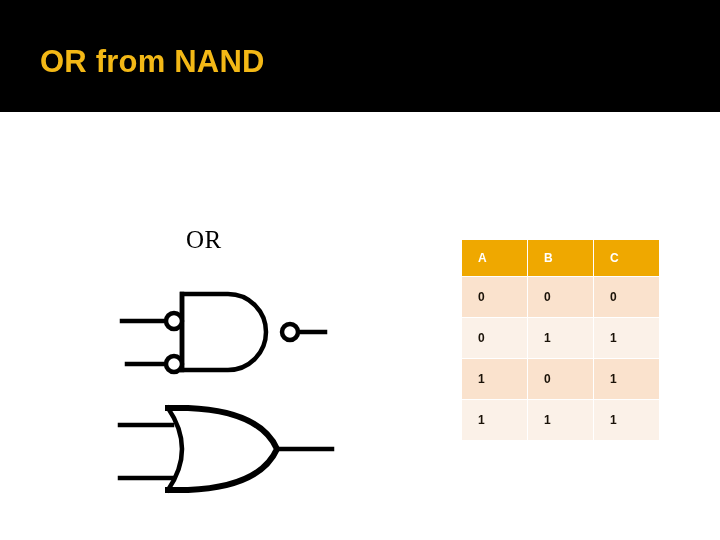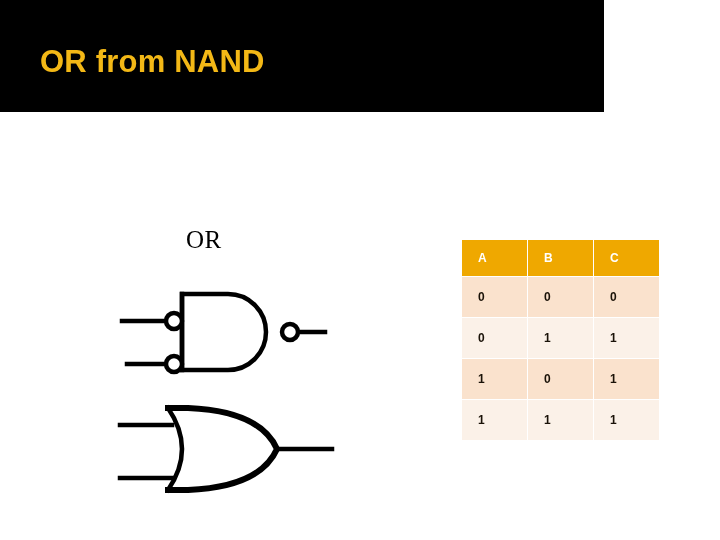--- a/index.html
+++ b/index.html
@@ -13,21 +13,21 @@
     font-family: "Liberation Sans", sans-serif;
     overflow: hidden;
     position: relative;
   }
 
   
   #title-banner {
     position: absolute;
     left: 0;
     top: 0;
-    width: 604px;
+    width: 720px;
     height: 112px;
     background: #000000;
   }
   #title-text {
     position: absolute;
     left: 40px;
     top: 44px;
     font-family: "Liberation Sans", sans-serif;
     font-size: 31px;
     font-weight: bold;

